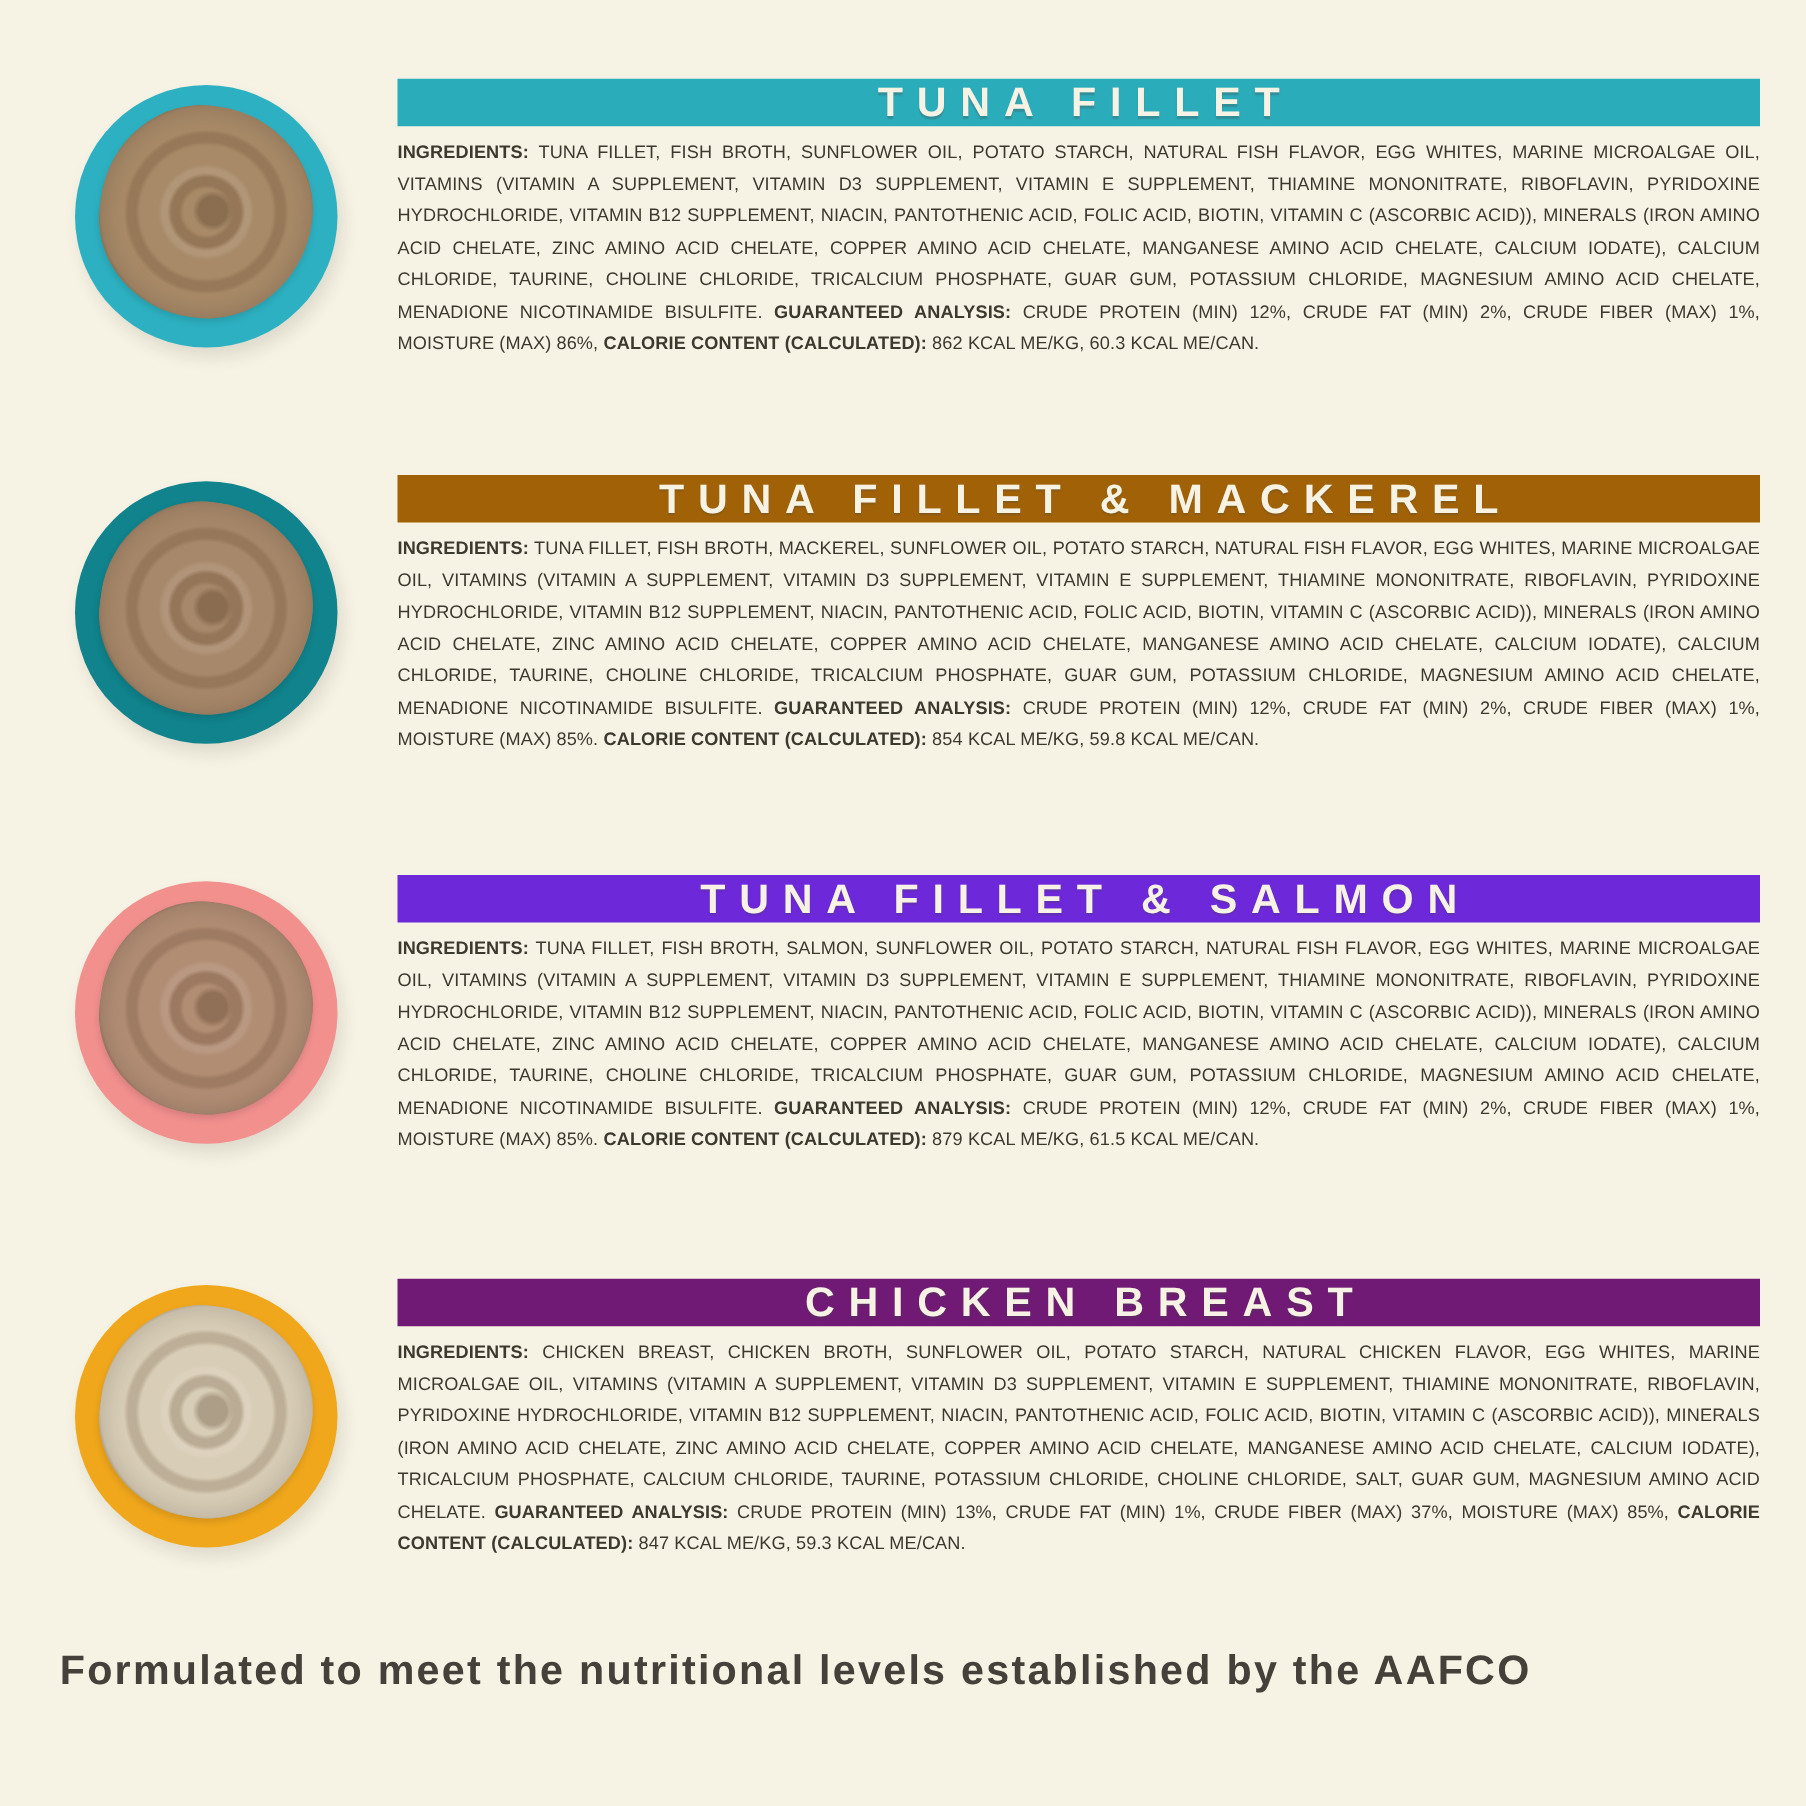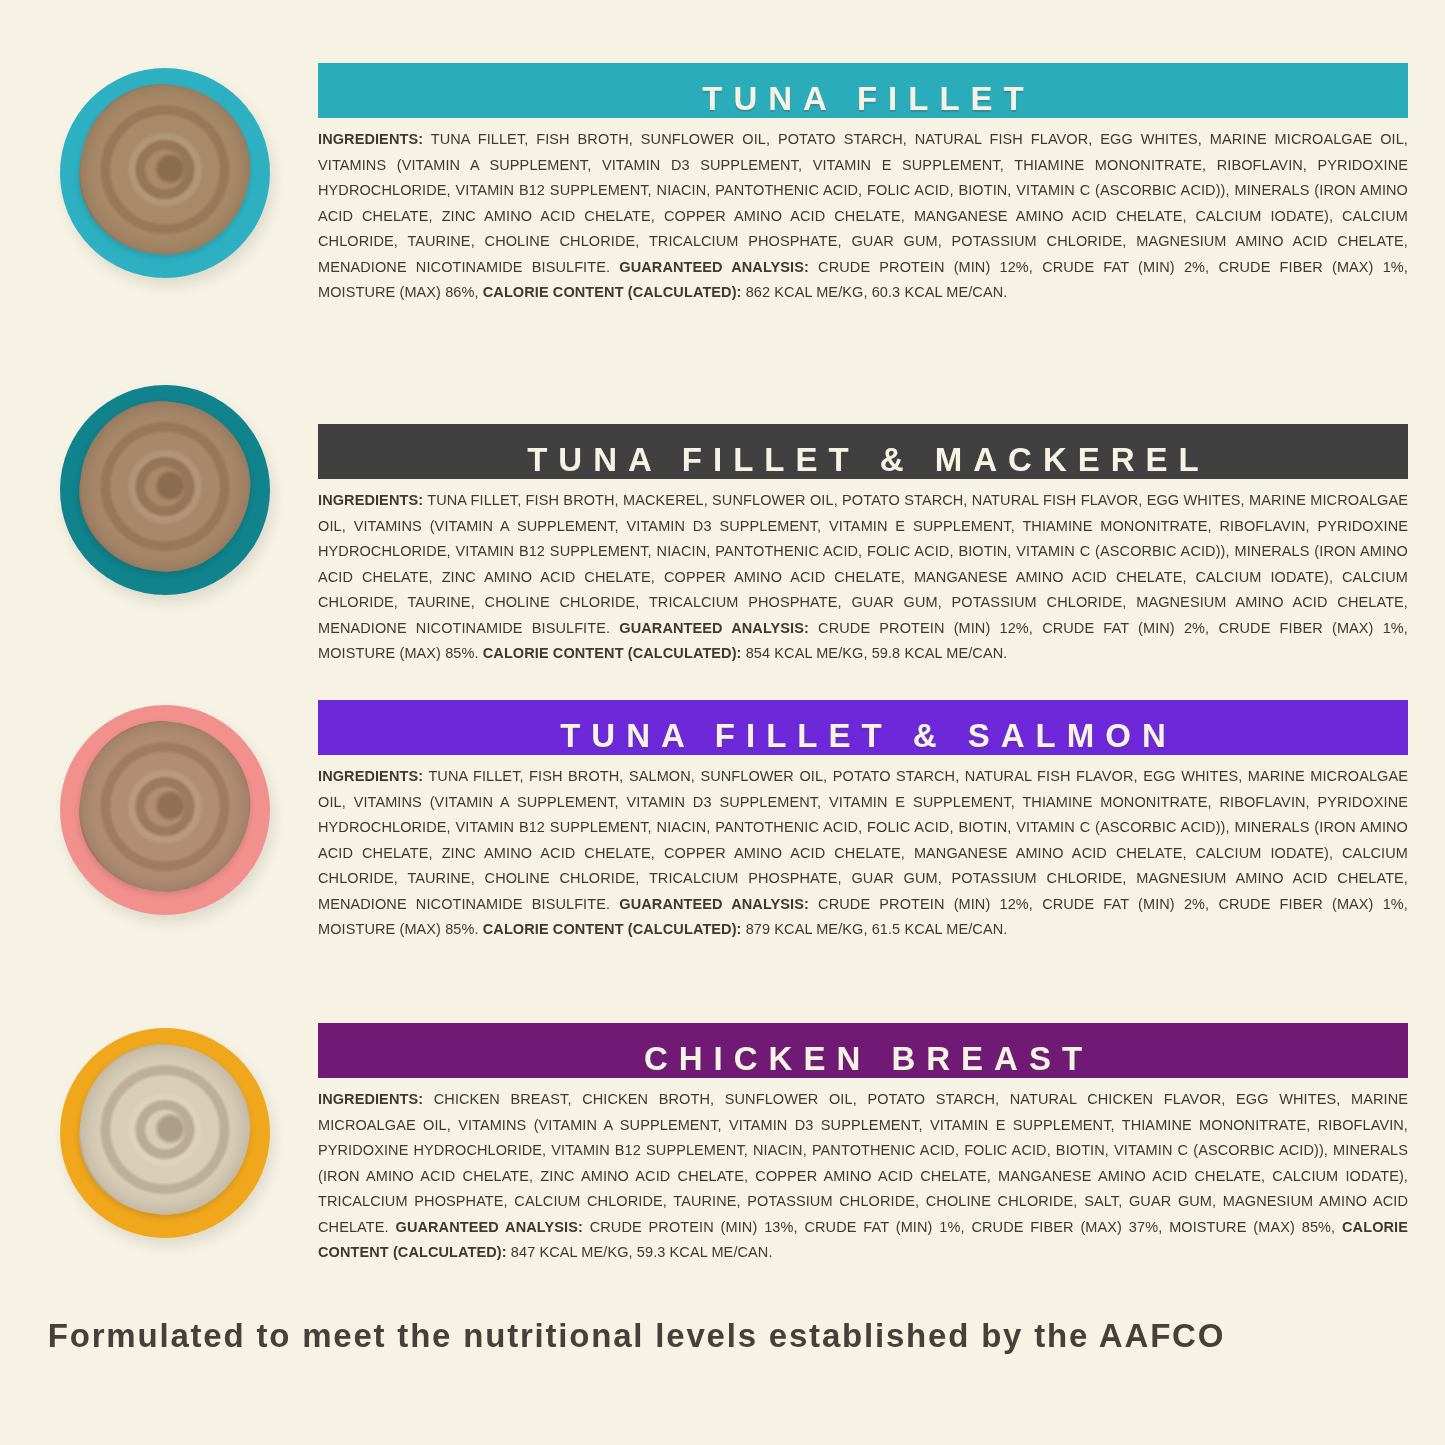--- a/index.html
+++ b/index.html
@@ -32,21 +32,21 @@
         rgba(0,0,0,0) 0 15%,
         rgba(80,52,28,0.22) 18% 23%,
         rgba(255,255,255,0.10) 26% 29%,
         rgba(0,0,0,0) 32% 44%,
         rgba(80,52,28,0.20) 47% 52%,
         rgba(0,0,0,0) 55%);
     box-shadow:inset 0 0 22px rgba(0,0,0,0.18), 0 3px 6px rgba(0,0,0,0.12);
   }
   .content{position:absolute;left:318px;top:0;width:1090px;}
   .header-bar{
-    height:55px;display:flex;align-items:flex-end;justify-content:center;
+    height:38px;display:flex;align-items:flex-start;justify-content:center;
   }
   .header-title{
     color:#f7f3e4;font-weight:bold;font-size:33px;
     letter-spacing:11px;padding-left:11px;
     text-shadow:0 2px 1px rgba(70,70,70,0.28);
     white-space:nowrap;
   }
   .body-text{
     margin-top:9px;
     font-size:14.5px;line-height:25.5px;letter-spacing:0.1px;
@@ -79,21 +79,21 @@
       <span>862 KCAL ME/KG, 60.3 KCAL ME/CAN.</span>
     </p>
   </div>
 </div>
 
 <div class="section" id="section-1">
   <div class="plate" style="background-color: rgb(16, 131, 140); --food: #a8886a;">
     <div class="food"></div>
   </div>
   <div class="content">
-    <div class="header-bar" style="background-color: #404040; margin-top: 44px;">
+    <div class="header-bar" style="background-color: #a16207;">
       <span class="header-title">TUNA FILLET &amp; MACKEREL</span>
     </div>
     <p class="body-text">
       <b>INGREDIENTS:</b>
       <span>TUNA FILLET, FISH BROTH, MACKEREL, SUNFLOWER OIL, POTATO STARCH, NATURAL FISH FLAVOR, EGG WHITES, MARINE MICROALGAE OIL, VITAMINS (VITAMIN A SUPPLEMENT, VITAMIN D3 SUPPLEMENT, VITAMIN E SUPPLEMENT, THIAMINE MONONITRATE, RIBOFLAVIN, PYRIDOXINE HYDROCHLORIDE, VITAMIN B12 SUPPLEMENT, NIACIN, PANTOTHENIC ACID, FOLIC ACID, BIOTIN, VITAMIN C (ASCORBIC ACID)), MINERALS (IRON AMINO ACID CHELATE, ZINC AMINO ACID CHELATE, COPPER AMINO ACID CHELATE, MANGANESE AMINO ACID CHELATE, CALCIUM IODATE), CALCIUM CHLORIDE, TAURINE, CHOLINE CHLORIDE, TRICALCIUM PHOSPHATE, GUAR GUM, POTASSIUM CHLORIDE, MAGNESIUM AMINO ACID CHELATE, MENADIONE NICOTINAMIDE BISULFITE.</span>
       <b>GUARANTEED ANALYSIS:</b>
       <span>CRUDE PROTEIN (MIN) 12%, CRUDE FAT (MIN) 2%, CRUDE FIBER (MAX) 1%, MOISTURE (MAX) 85%.</span>
       <b>CALORIE CONTENT (CALCULATED):</b>
       <span>854 KCAL ME/KG, 59.8 KCAL ME/CAN.</span>
     </p>

